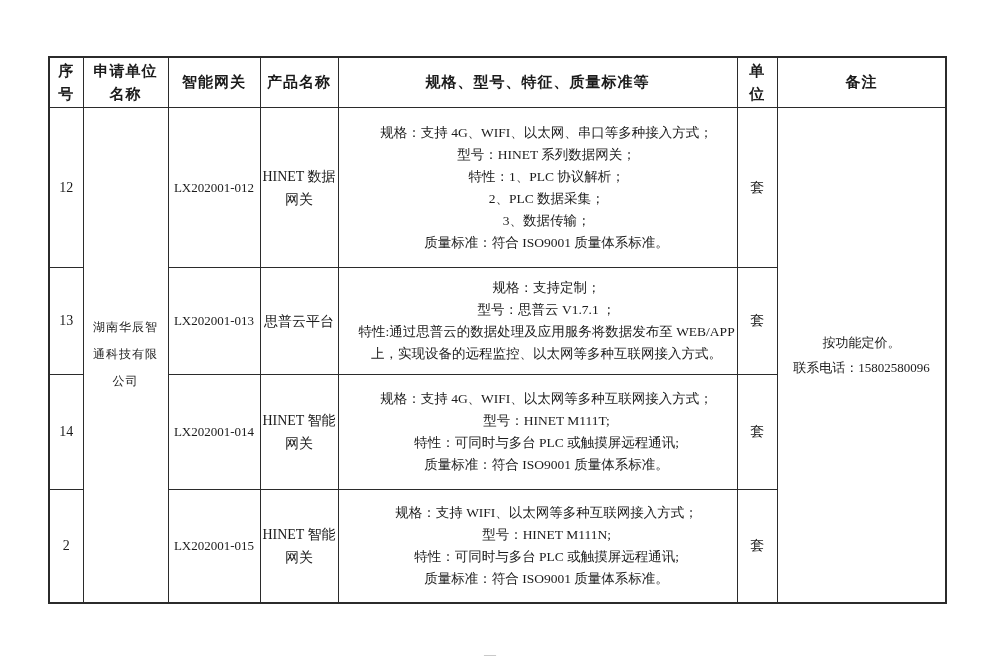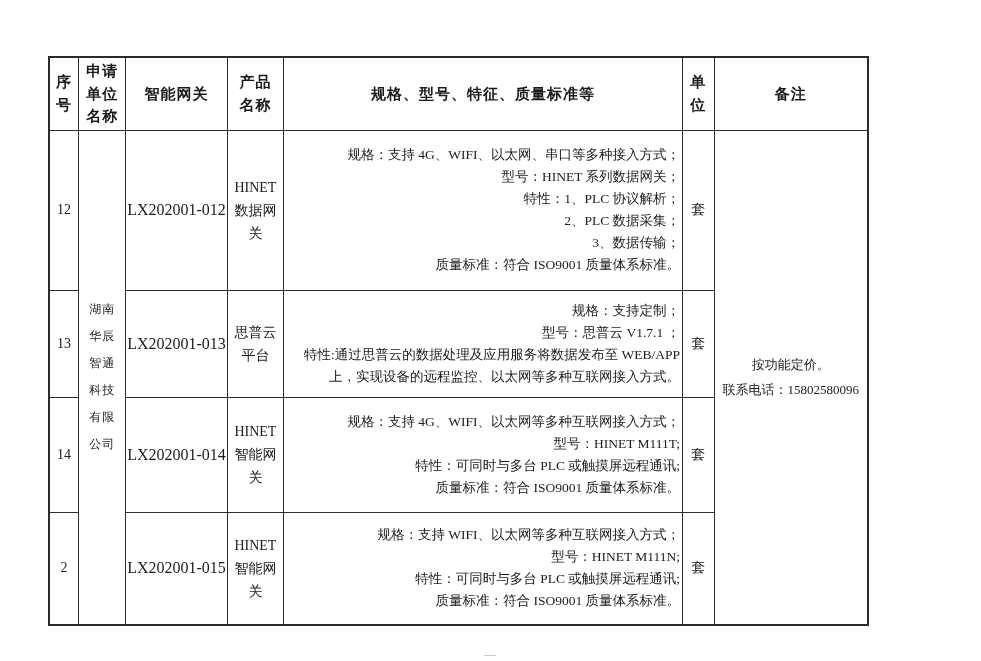--- a/index.html
+++ b/index.html
@@ -4,21 +4,21 @@
 <style>
   html, body {
     margin: 0;
     padding: 0;
     background: #ffffff;
     font-family: "Liberation Serif", "DejaVu Serif", serif;
     color: #1b1b1b;
   }
   .page {
     position: relative;
-    width: 869px;
+    width: 981px;
     height: 661px;
     background: #ffffff;
     overflow: hidden;
   }
   table.doc-table {
     position: absolute;
     left: 48px;
     top: 56px;
     border-collapse: collapse;
     table-layout: fixed;
@@ -47,30 +47,30 @@
   tr.r-15 { height: 113px; }
   td.cell-index { font-size: 14px; margin-left: 28px; }
   td.cell-company {
     font-size: 12px;
     line-height: 27px;
     letter-spacing: 1px;
     padding: 2px 5px;
   }
   td.cell-product-no {
     white-space: nowrap;
-    font-size: 16px;
+    font-size: 13px;
     padding: 2px 1px;
   }
   td.cell-product-name {
     font-size: 14px;
     line-height: 23px;
     padding: 2px 1px;
   }
   td.cell-spec {
-    text-align: right;
+    text-align: center;
     padding: 4px 2px 4px 20px;
     margin-left: 36px;
   }
   .spec-line {
     white-space: nowrap;
     font-size: 13.5px;
     line-height: 22px;
   }
   td.cell-unit { font-size: 14px; }
   td.cell-remark { padding: 2px 4px; }

